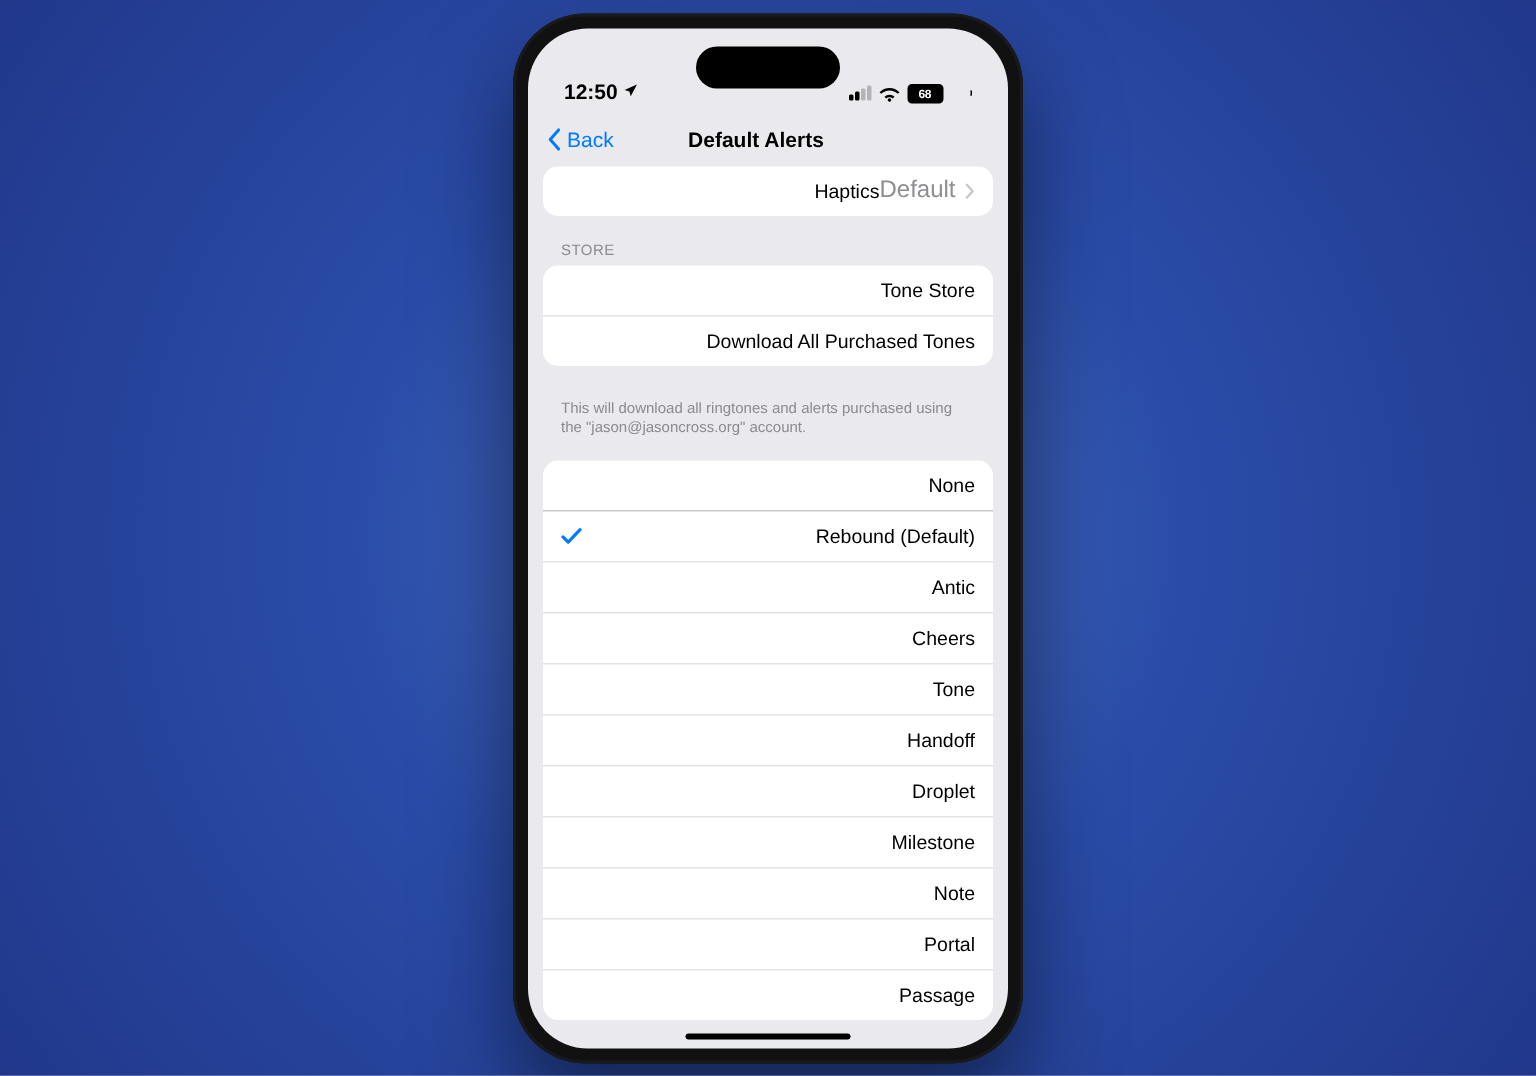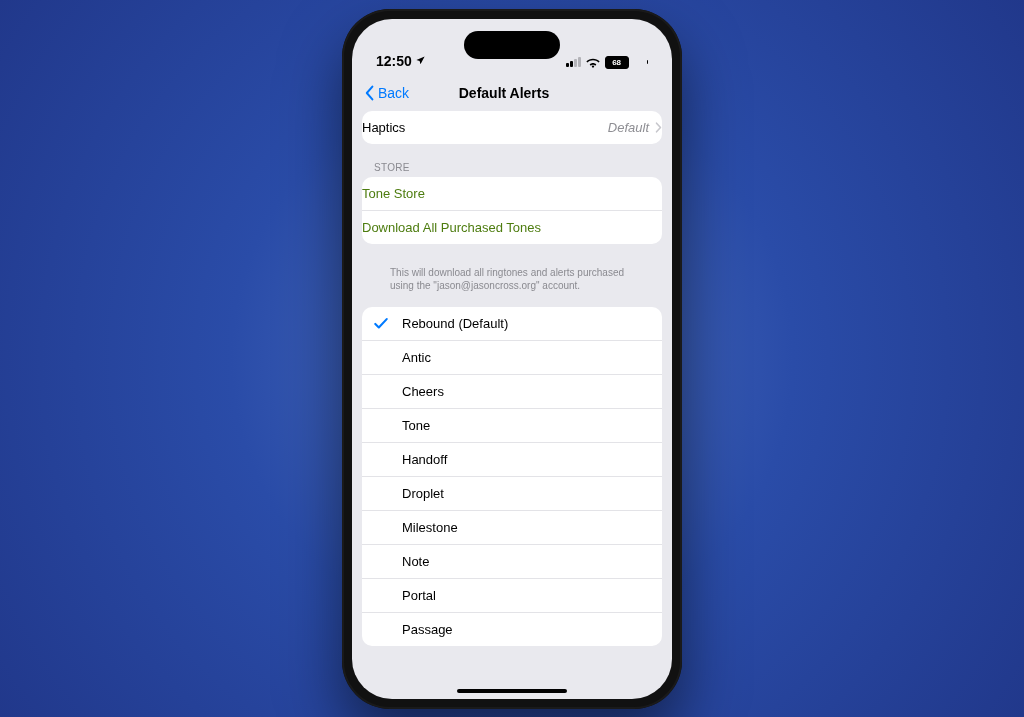--- a/index.html
+++ b/index.html
@@ -148,44 +148,44 @@
   .group {
     background:#fff;
     margin: 0 10px 18px 10px;
     border-radius:10px;
     overflow:hidden;
   }
   .row {
     min-height:33px;
     display:flex;
     align-items:center;
-    padding: 0 0;
+    padding: 0 12px;
     font-size:13px;
     color:#000;
     border-top:0.5px solid #e3e3e7;
+    text-align:right;
   }
   .row:first-child {border-top:none;}
   .row .label {flex:1;}
-  .row .value {color:#8e8e93; font-size:13px;font-style:italic;}
+  .row .value {color:#8e8e93; font-size:16px;}
   .chevron svg {width:7px;height:11px;display:block;margin-left:6px;}
-  .link {color:#4d7c0f;}
+  .link {color:#000000;}
   .section-header {
     font-size:10px;
     color:#8a8a90;
     text-transform:uppercase;
     padding: 0 22px 4px 22px;
     letter-spacing:0.3px;
     margin-top:2px;
   }
   .section-footer {
     font-size:10px;
     color:#8a8a90;
     padding: 4px 22px 14px 22px;
     line-height:1.35;
-    margin-left:16px;
   }
   .tones .row {
     padding-left: 40px;
     position:relative;
   }
   .check {
     position:absolute;
     left:12px;
     color:#007aff;
   }
@@ -271,20 +271,23 @@
           <div class="row link">
             <span class="label">Tone Store</span>
           </div>
           <div class="row link">
             <span class="label">Download All Purchased Tones</span>
           </div>
         </div>
         <div class="section-footer">This will download all ringtones and alerts purchased using the "jason@jasoncross.org" account.</div>
 
         <div class="group tones">
+          <div class="row" style="border-top:none;">
+            <span class="label">None</span>
+          </div>
           <div class="row divider-strong" style="padding-left:40px;margin-left:0;">
             <span class="check">
               <svg viewBox="0 0 16 14" fill="none" stroke="#007aff" stroke-width="2.4" stroke-linecap="round" stroke-linejoin="round">
                   <polyline points="1.5,7.5 5.5,11.5 14.5,2"></polyline>
                 </svg>
             </span>
             <span class="label">Rebound (Default)</span>
           </div>
           <div class="row">
               <span class="label">Antic</span>

